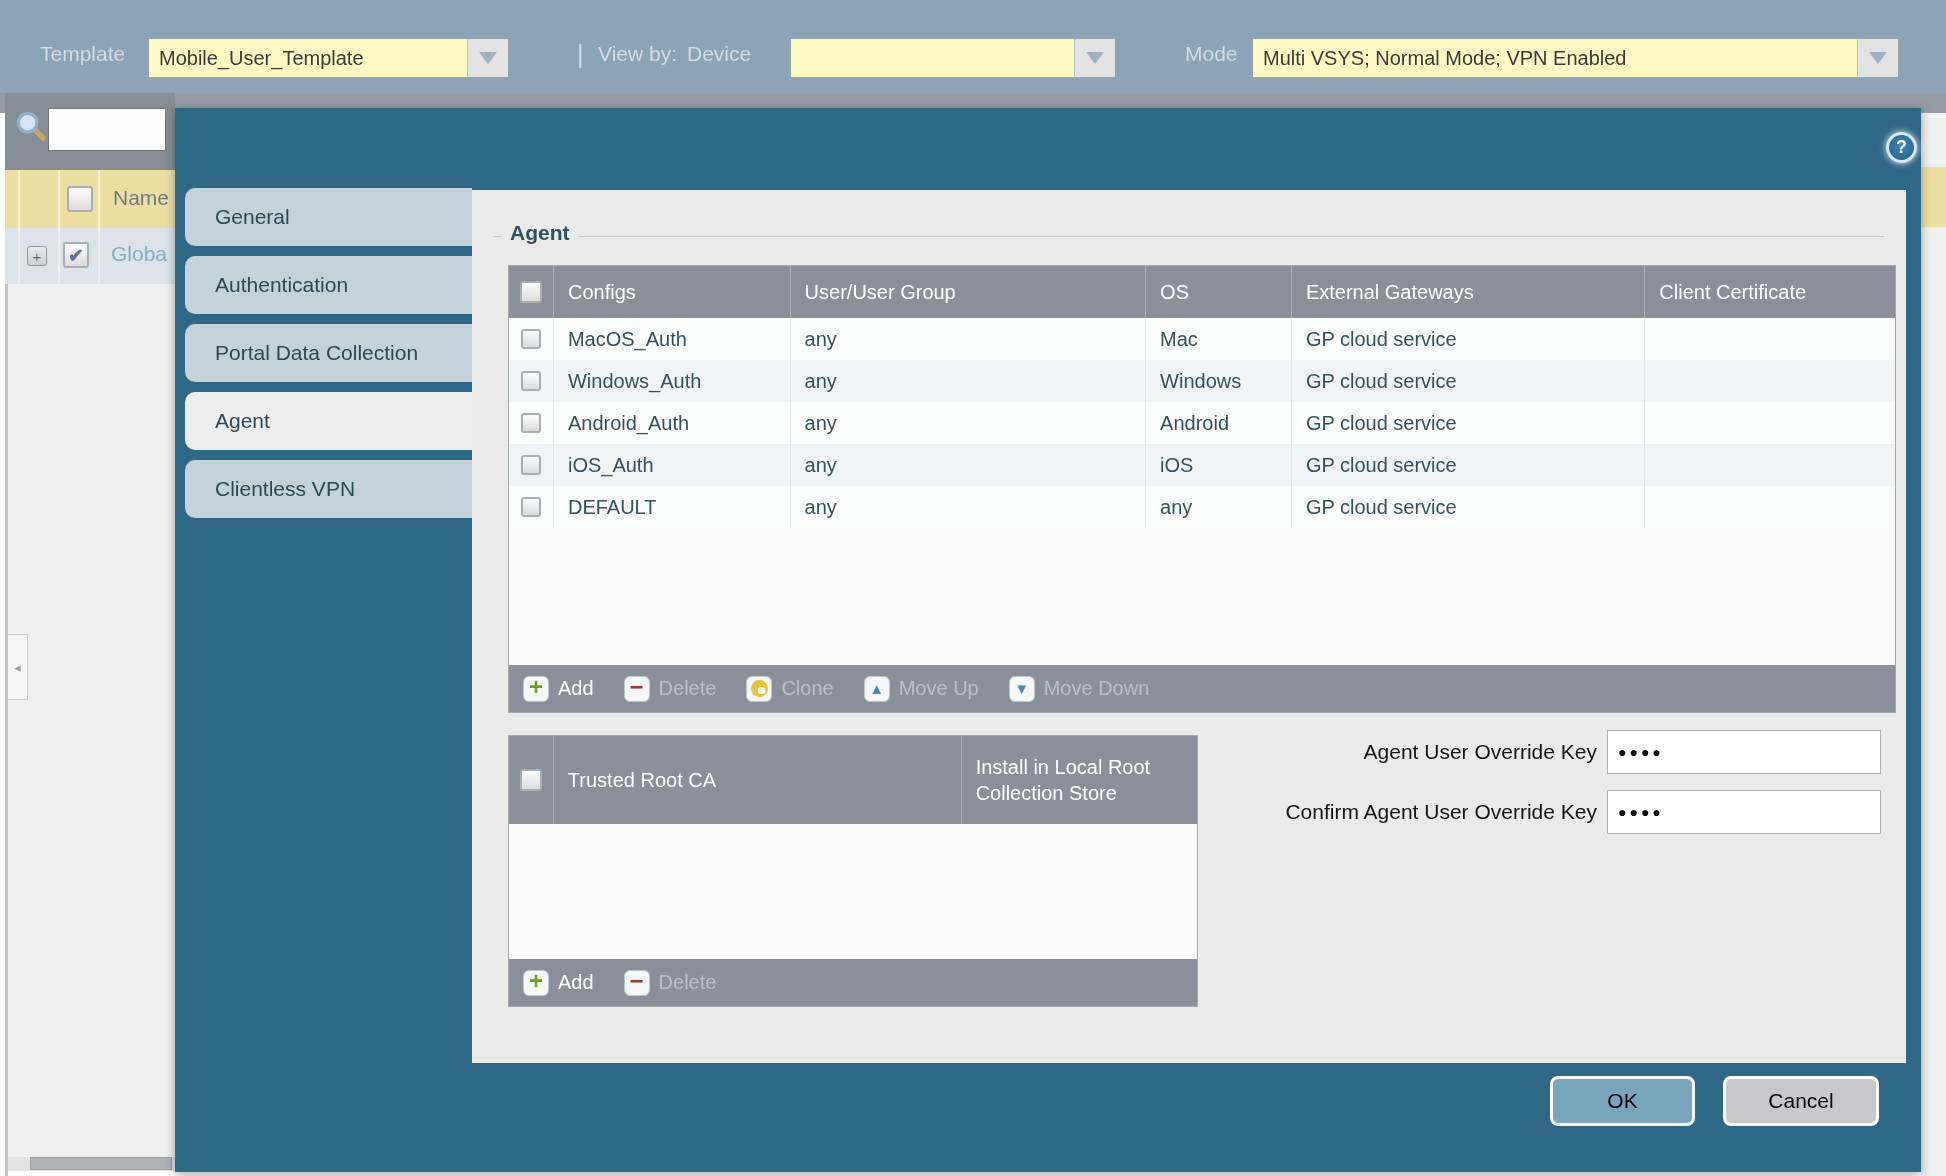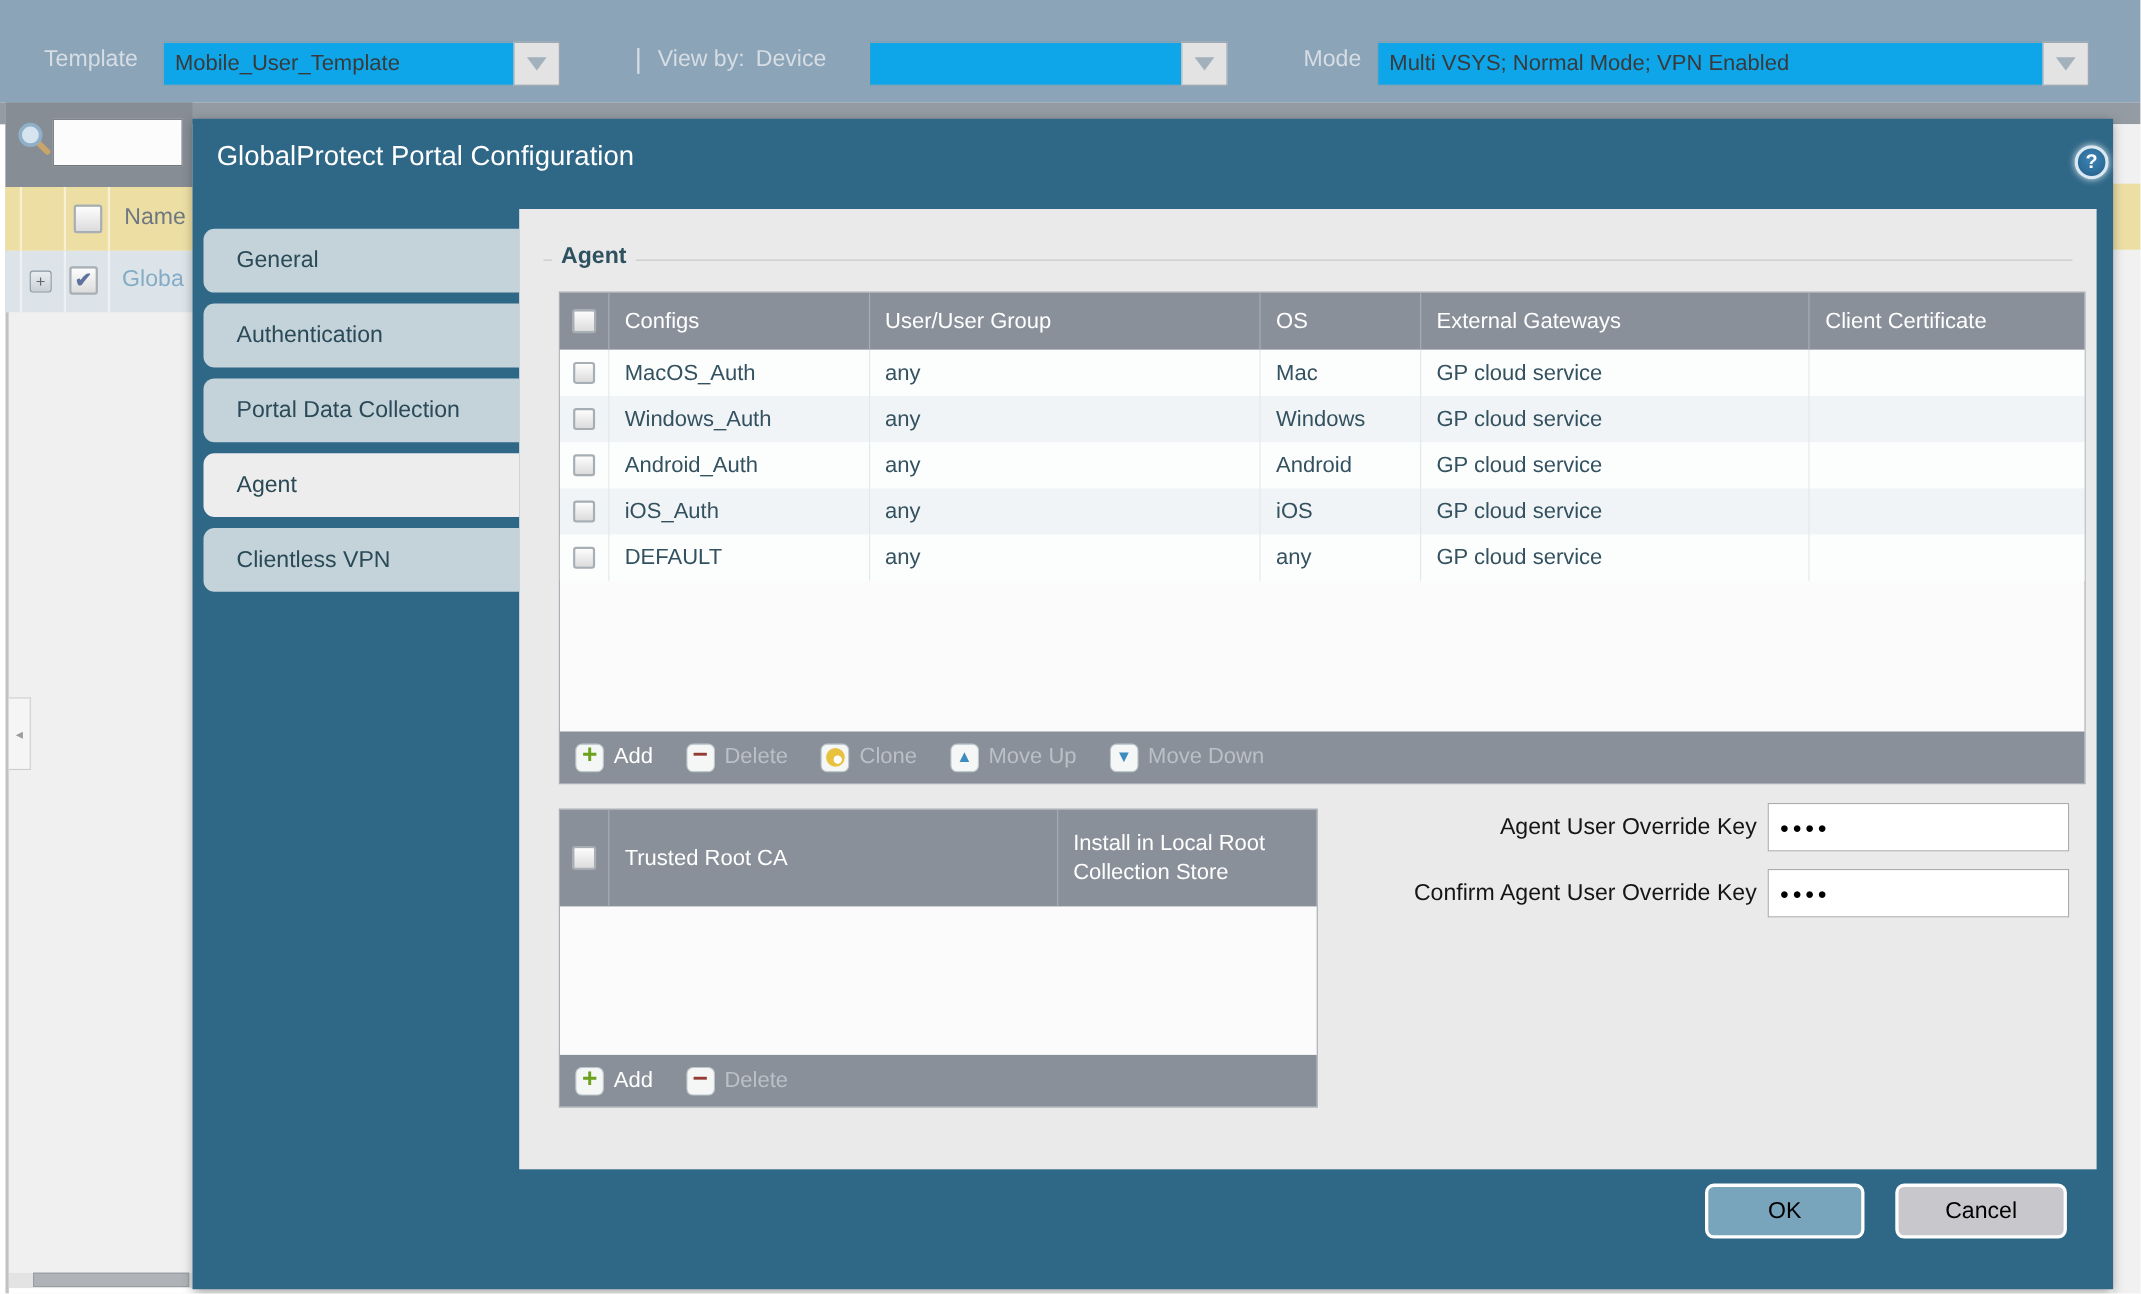--- a/index.html
+++ b/index.html
@@ -4,21 +4,21 @@
 <style>
   * { margin:0; padding:0; box-sizing:border-box; }
   html,body { width:1946px; height:1176px; }
   body { font-family:"Liberation Sans", sans-serif; overflow:hidden; background:#fff; }
   #root { position:relative; width:1946px; height:1176px; background:#fff; overflow:hidden; }
   .abs { position:absolute; }
 
   
   .topbar { left:0; top:0; width:1946px; height:93px; background:#8CA4B8; }
   .tlabel { position:absolute; top:42px; font-size:21px; color:#D6DDE4; white-space:nowrap; }
-  .sel { position:absolute; top:38px; height:40px; background:#0ea5e9; border:1px solid #98A2AB;
+  .sel { position:absolute; top:38px; height:40px; background:#fef9c3; border:1px solid #98A2AB;
          display:flex; align-items:center; font-size:20px; color:#3A3A3A; padding-left:10px; white-space:nowrap; overflow:hidden;}
   .arrowbtn { position:absolute; top:38px; height:40px; width:42px; background:#E3E3E3; border:1px solid #98A2AB; border-left:1px solid #B6BCC2;
               display:flex; align-items:center; justify-content:center; }
   .tri-down { width:0; height:0; border-left:9px solid transparent; border-right:9px solid transparent; border-top:12px solid #A2B1BB; }
 
   
   .graybar { left:0; top:93px; width:1946px; height:20px; background:#959BA3; }
   .splitter { left:5px; top:93px; width:3px; height:1083px; background:#C2C2C2; }
   .left-content { left:8px; top:284px; width:167px; height:873px; background:#F0F0F0; }
   .search-toolbar { left:5px; top:93px; width:170px; height:77px; background:#868D95; }
@@ -45,21 +45,21 @@
         display:flex; align-items:center; justify-content:center; }
   .cb .mark { color:#5F729F; font-weight:bold; }
 
   
   .dialog { left:175px; top:108px; width:1746px; height:1064px; background:#2F6787; box-shadow:0 3px 10px rgba(0,0,0,.35); }
   .dlg-title { position:absolute; left:22px; top:20px; font-size:25px; color:#FFFFFF; white-space:nowrap; }
   .help { position:absolute; left:1711px; top:24px; width:31px; height:31px; border-radius:50%;
           background:radial-gradient(circle at 50% 40%, #3E85B5, #235E88); border:3px solid #D9E8F2;
           box-shadow:0 0 7px rgba(255,255,255,.85); display:flex; align-items:center; justify-content:center;
           color:#fff; font-size:18px; font-weight:bold; }
-  .tabs { position:absolute; left:10px; top:100px; width:287px; }
+  .tabs { position:absolute; left:10px; top:80px; width:287px; }
   .tab { height:58px; margin-bottom:10px; border-radius:10px 0 0 10px; background:#C4D2D9; display:flex; align-items:center;
          padding-left:30px; font-size:21px; color:#2A4A57; }
   .tab.active { background:#EDEDED; }
   .panel { position:absolute; left:297px; top:82px; width:1434px; height:873px; background:#EAEAEA; }
 
   .legend-line { position:absolute; left:22px; top:46px; width:1390px; border-top:1px solid #C6C6C6; }
   .legend { position:absolute; left:30px; top:31px; font-size:21px; font-weight:bold; color:#2F5260; background:#EAEAEA; padding:0 8px; }
 
   .tblwrap { position:absolute; border:1px solid #A2A8AE; background:#FBFBFB; }
   .thead { display:flex; background:#8A9099; }
@@ -158,21 +158,20 @@
     <span class="tlabel" style="left:1185px">Mode</span>
     <div class="sel" style="left:1252px;width:606px">
       <span>Multi VSYS; Normal Mode; VPN Enabled</span>
     </div>
     <div class="arrowbtn" style="left:1857px">
       <div class="tri-down"></div>
     </div>
   </div>
 
   <div class="abs dialog">
-    <div class="dlg-title">GlobalProtect Portal Configuration</div>
     <div class="help">
         <span>?</span>
       </div>
 
     <div class="tabs">
       <div class="tab">
           <span>General</span>
         </div>
       <div class="tab">
           <span>Authentication</span>

